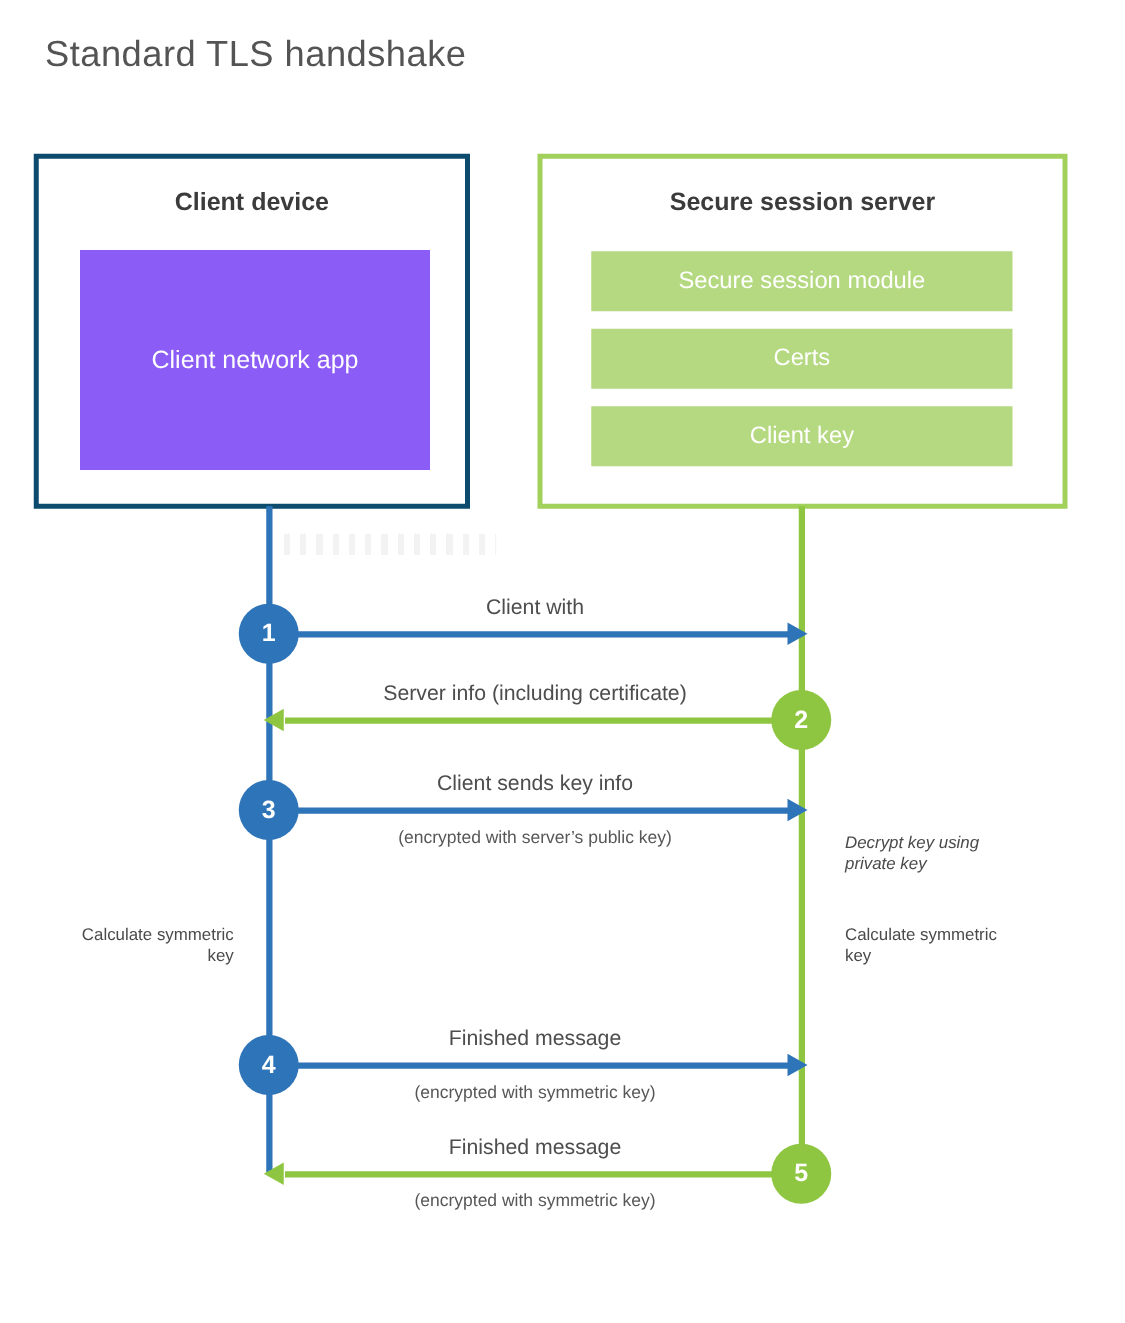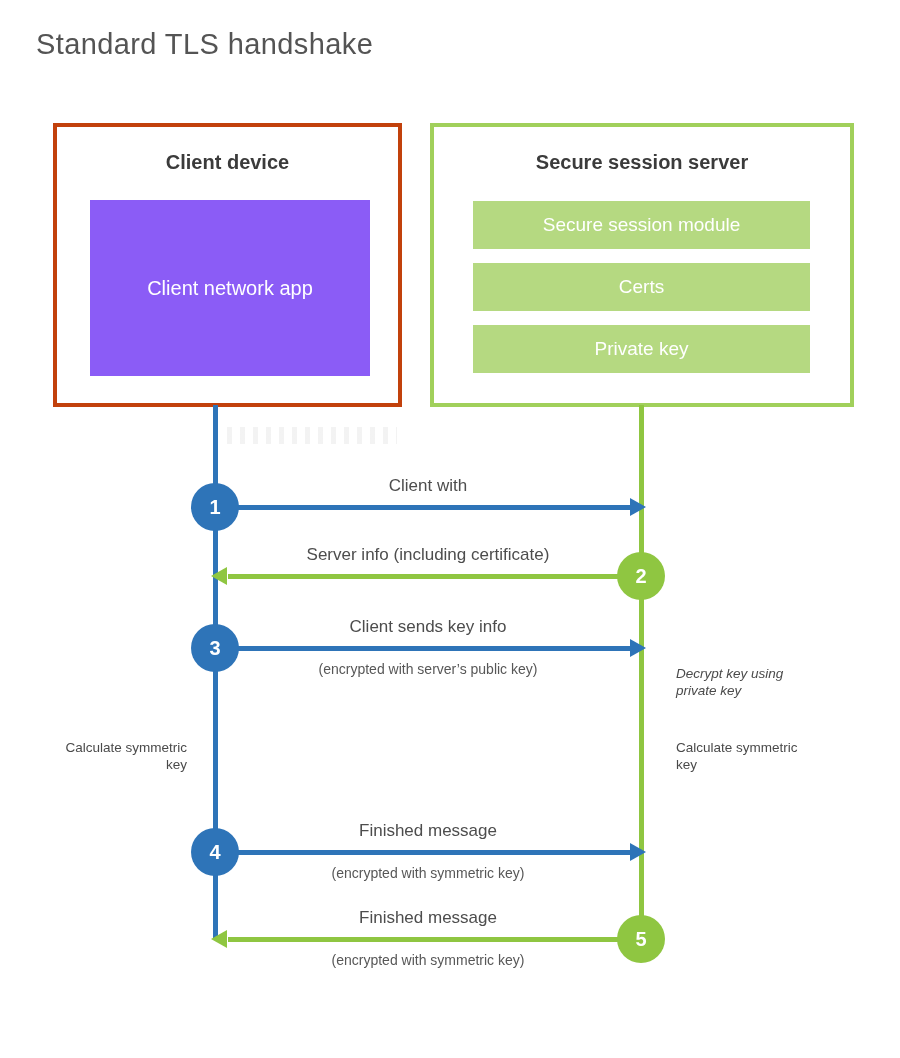--- a/index.html
+++ b/index.html
@@ -3,21 +3,21 @@
 <meta charset="utf-8">
 <style>
   html,body { margin:0; padding:0; background:#ffffff; }
   body { font-family:"Liberation Sans", sans-serif; }
   .canvas { position:relative; width:900px; height:1058px; background:#ffffff; overflow:hidden; }
 
   .title { position:absolute; left:36px; top:28px; margin:0; font-size:29px; font-weight:300;
            color:#545454; letter-spacing:0.4px; }
 
   .box { position:absolute; box-sizing:border-box; background:#ffffff; }
-  .box.client { left:53px; top:123px; width:349px; height:284px; border:4px solid #c2410c; }
+  .box.client { left:27px; top:123px; width:349px; height:284px; border:4px solid #0c4a6e; }
   .box.server { left:430px; top:123px; width:424px; height:284px; border:4px solid #a1d05b; }
   .box-title { position:absolute; left:0; right:0; top:24px; text-align:center;
                font-size:20px; font-weight:700; color:#3b3b3b; }
 
   .client-app { position:absolute; left:33px; top:73px; width:280px; height:176px;
                 background:#8b5cf6; color:#ffffff; display:flex; align-items:center;
                 justify-content:center; text-align:center; font-size:20px; line-height:1.55; }
   .client-app span { display:inline-block; max-width:190px; }
 
   .server-bar { position:absolute; left:39px; width:337px; height:48px; background:#b5d981;
@@ -68,21 +68,21 @@
     <div class="box-title">Client device</div>
     <div class="client-app">
       <span>Client network app</span>
     </div>
   </div>
 
   <div class="box server">
     <div class="box-title">Secure session server</div>
     <div class="server-bar bar1">Secure session module</div>
     <div class="server-bar bar2">Certs</div>
-    <div class="server-bar bar3">Private key</div>
+    <div class="server-bar bar3">Client key</div>
   </div>
 
   <div class="vline blue-line"></div>
   <div class="vline green-line"></div>
 
   <div class="watermark"></div>
 
   <div class="msg" style="top:507px">
     <div class="hline blue"></div>
     <div class="head right"></div>

